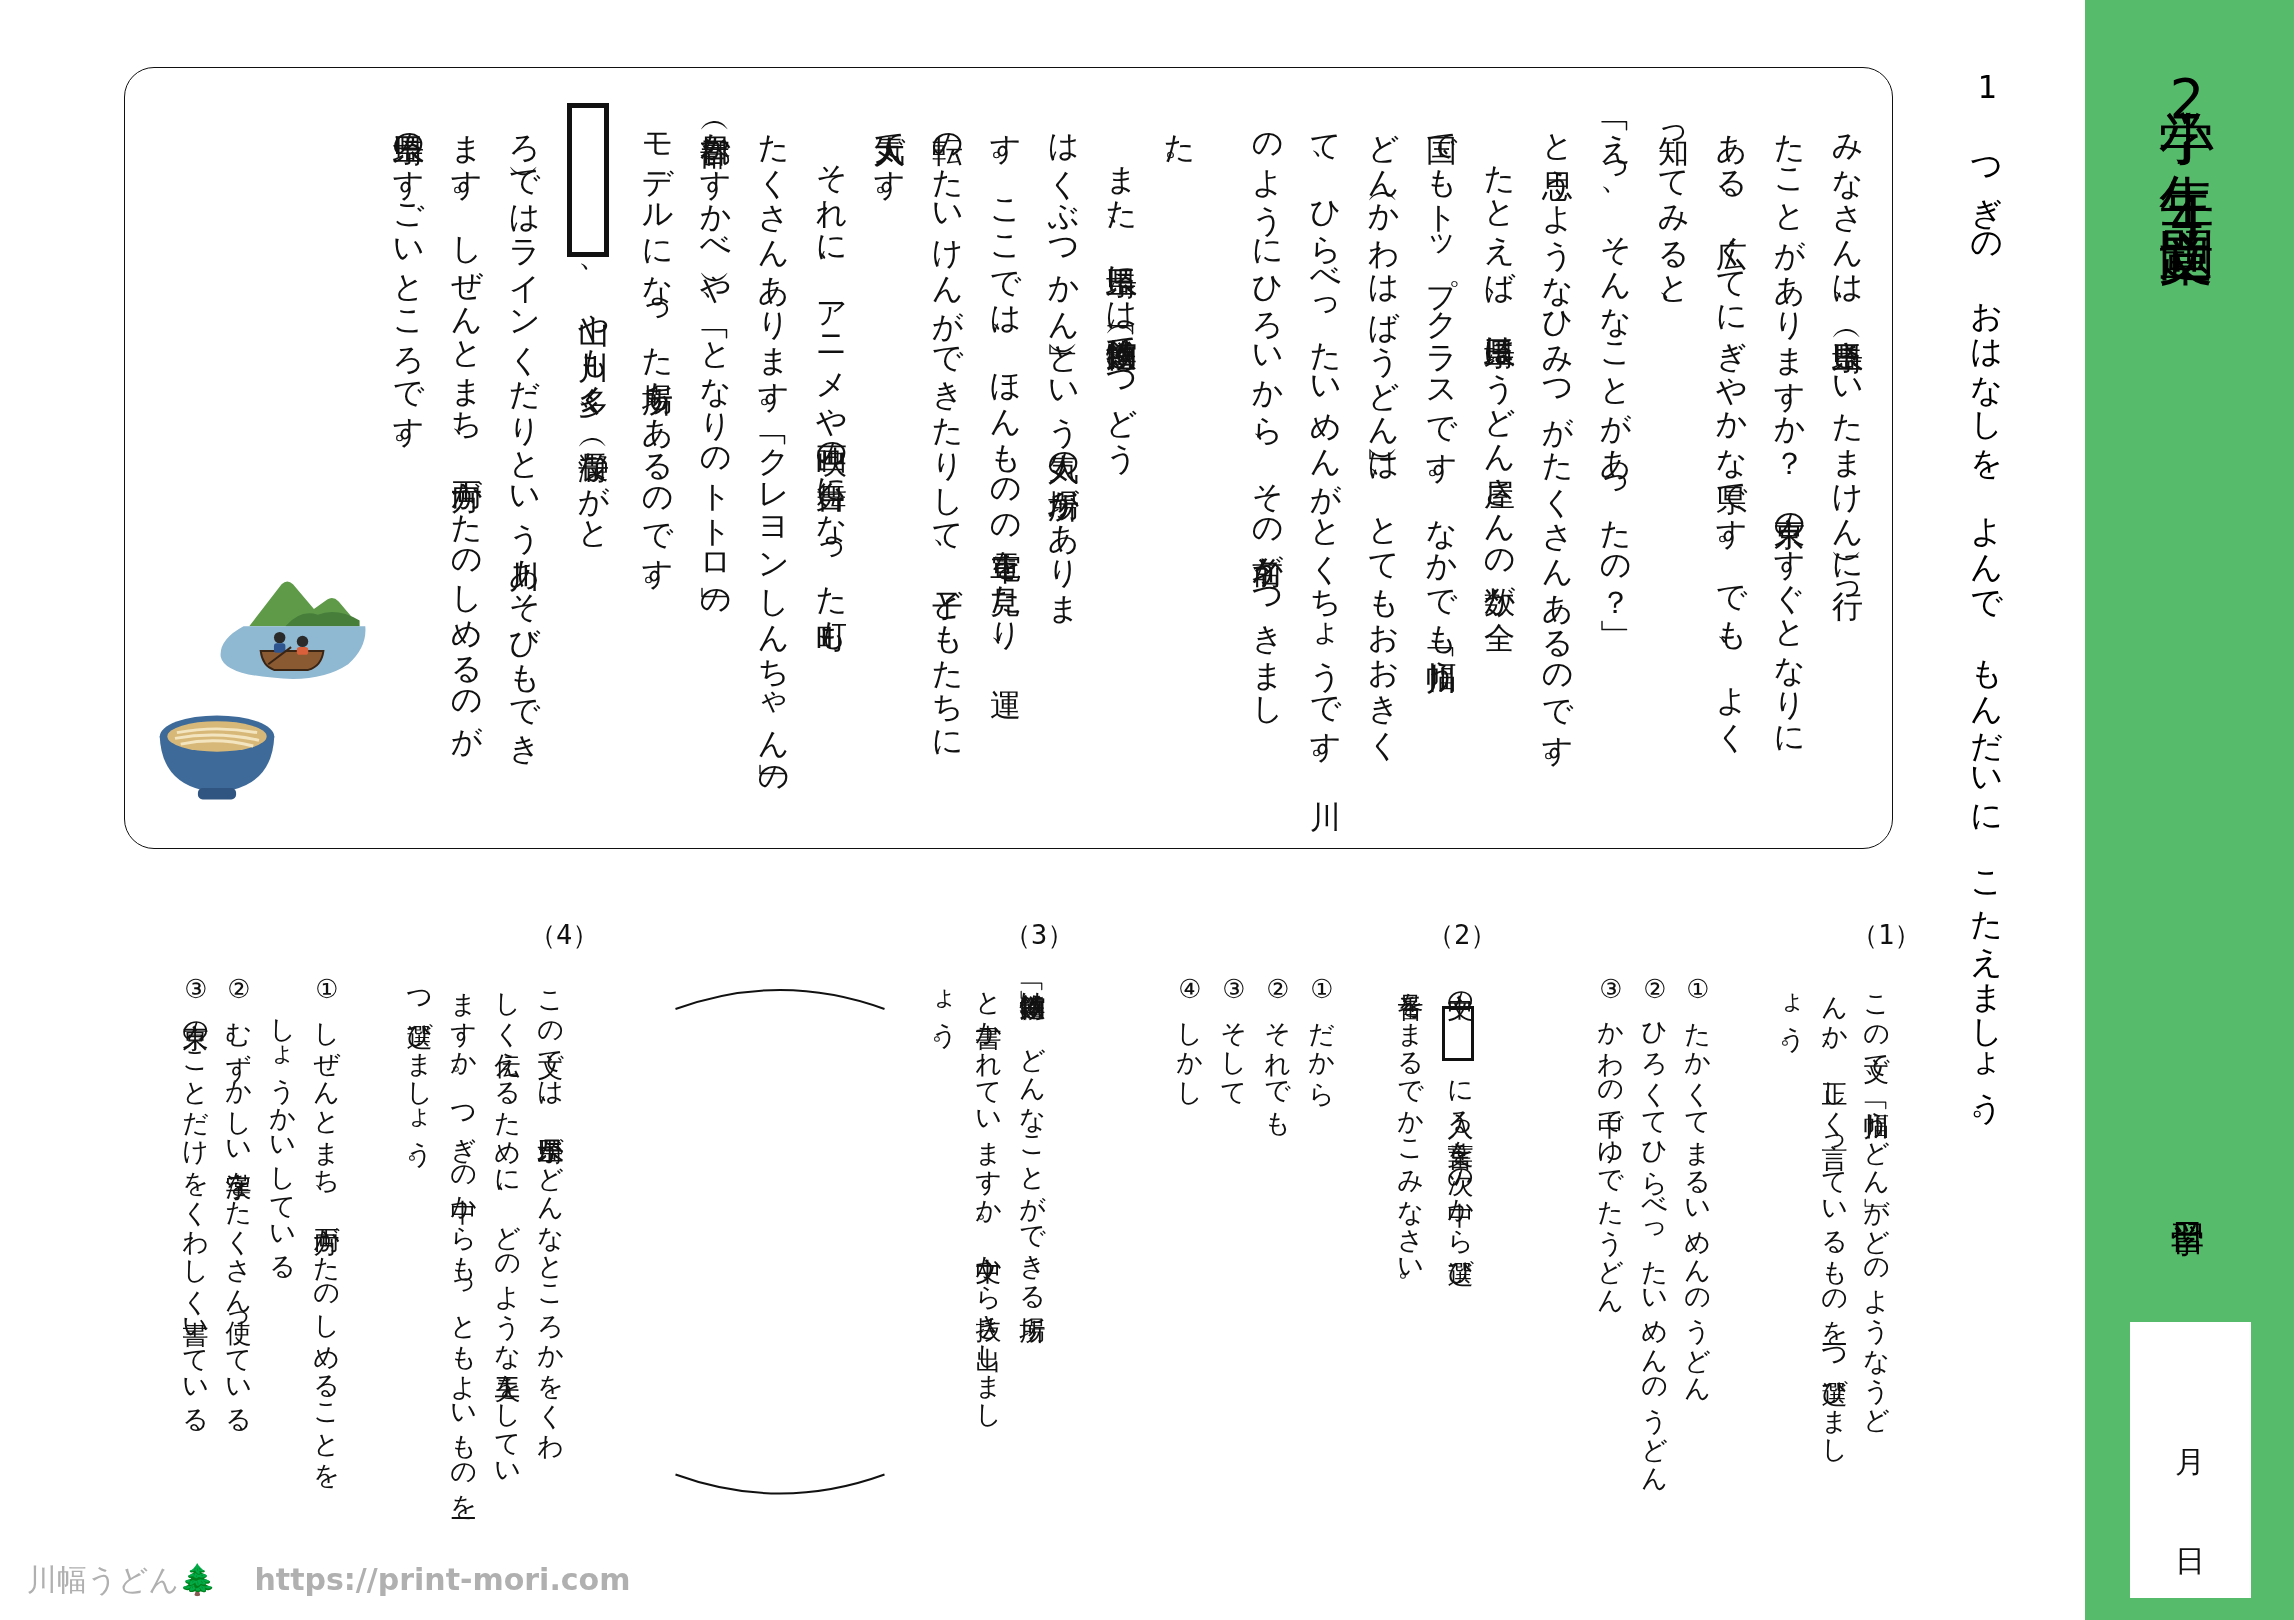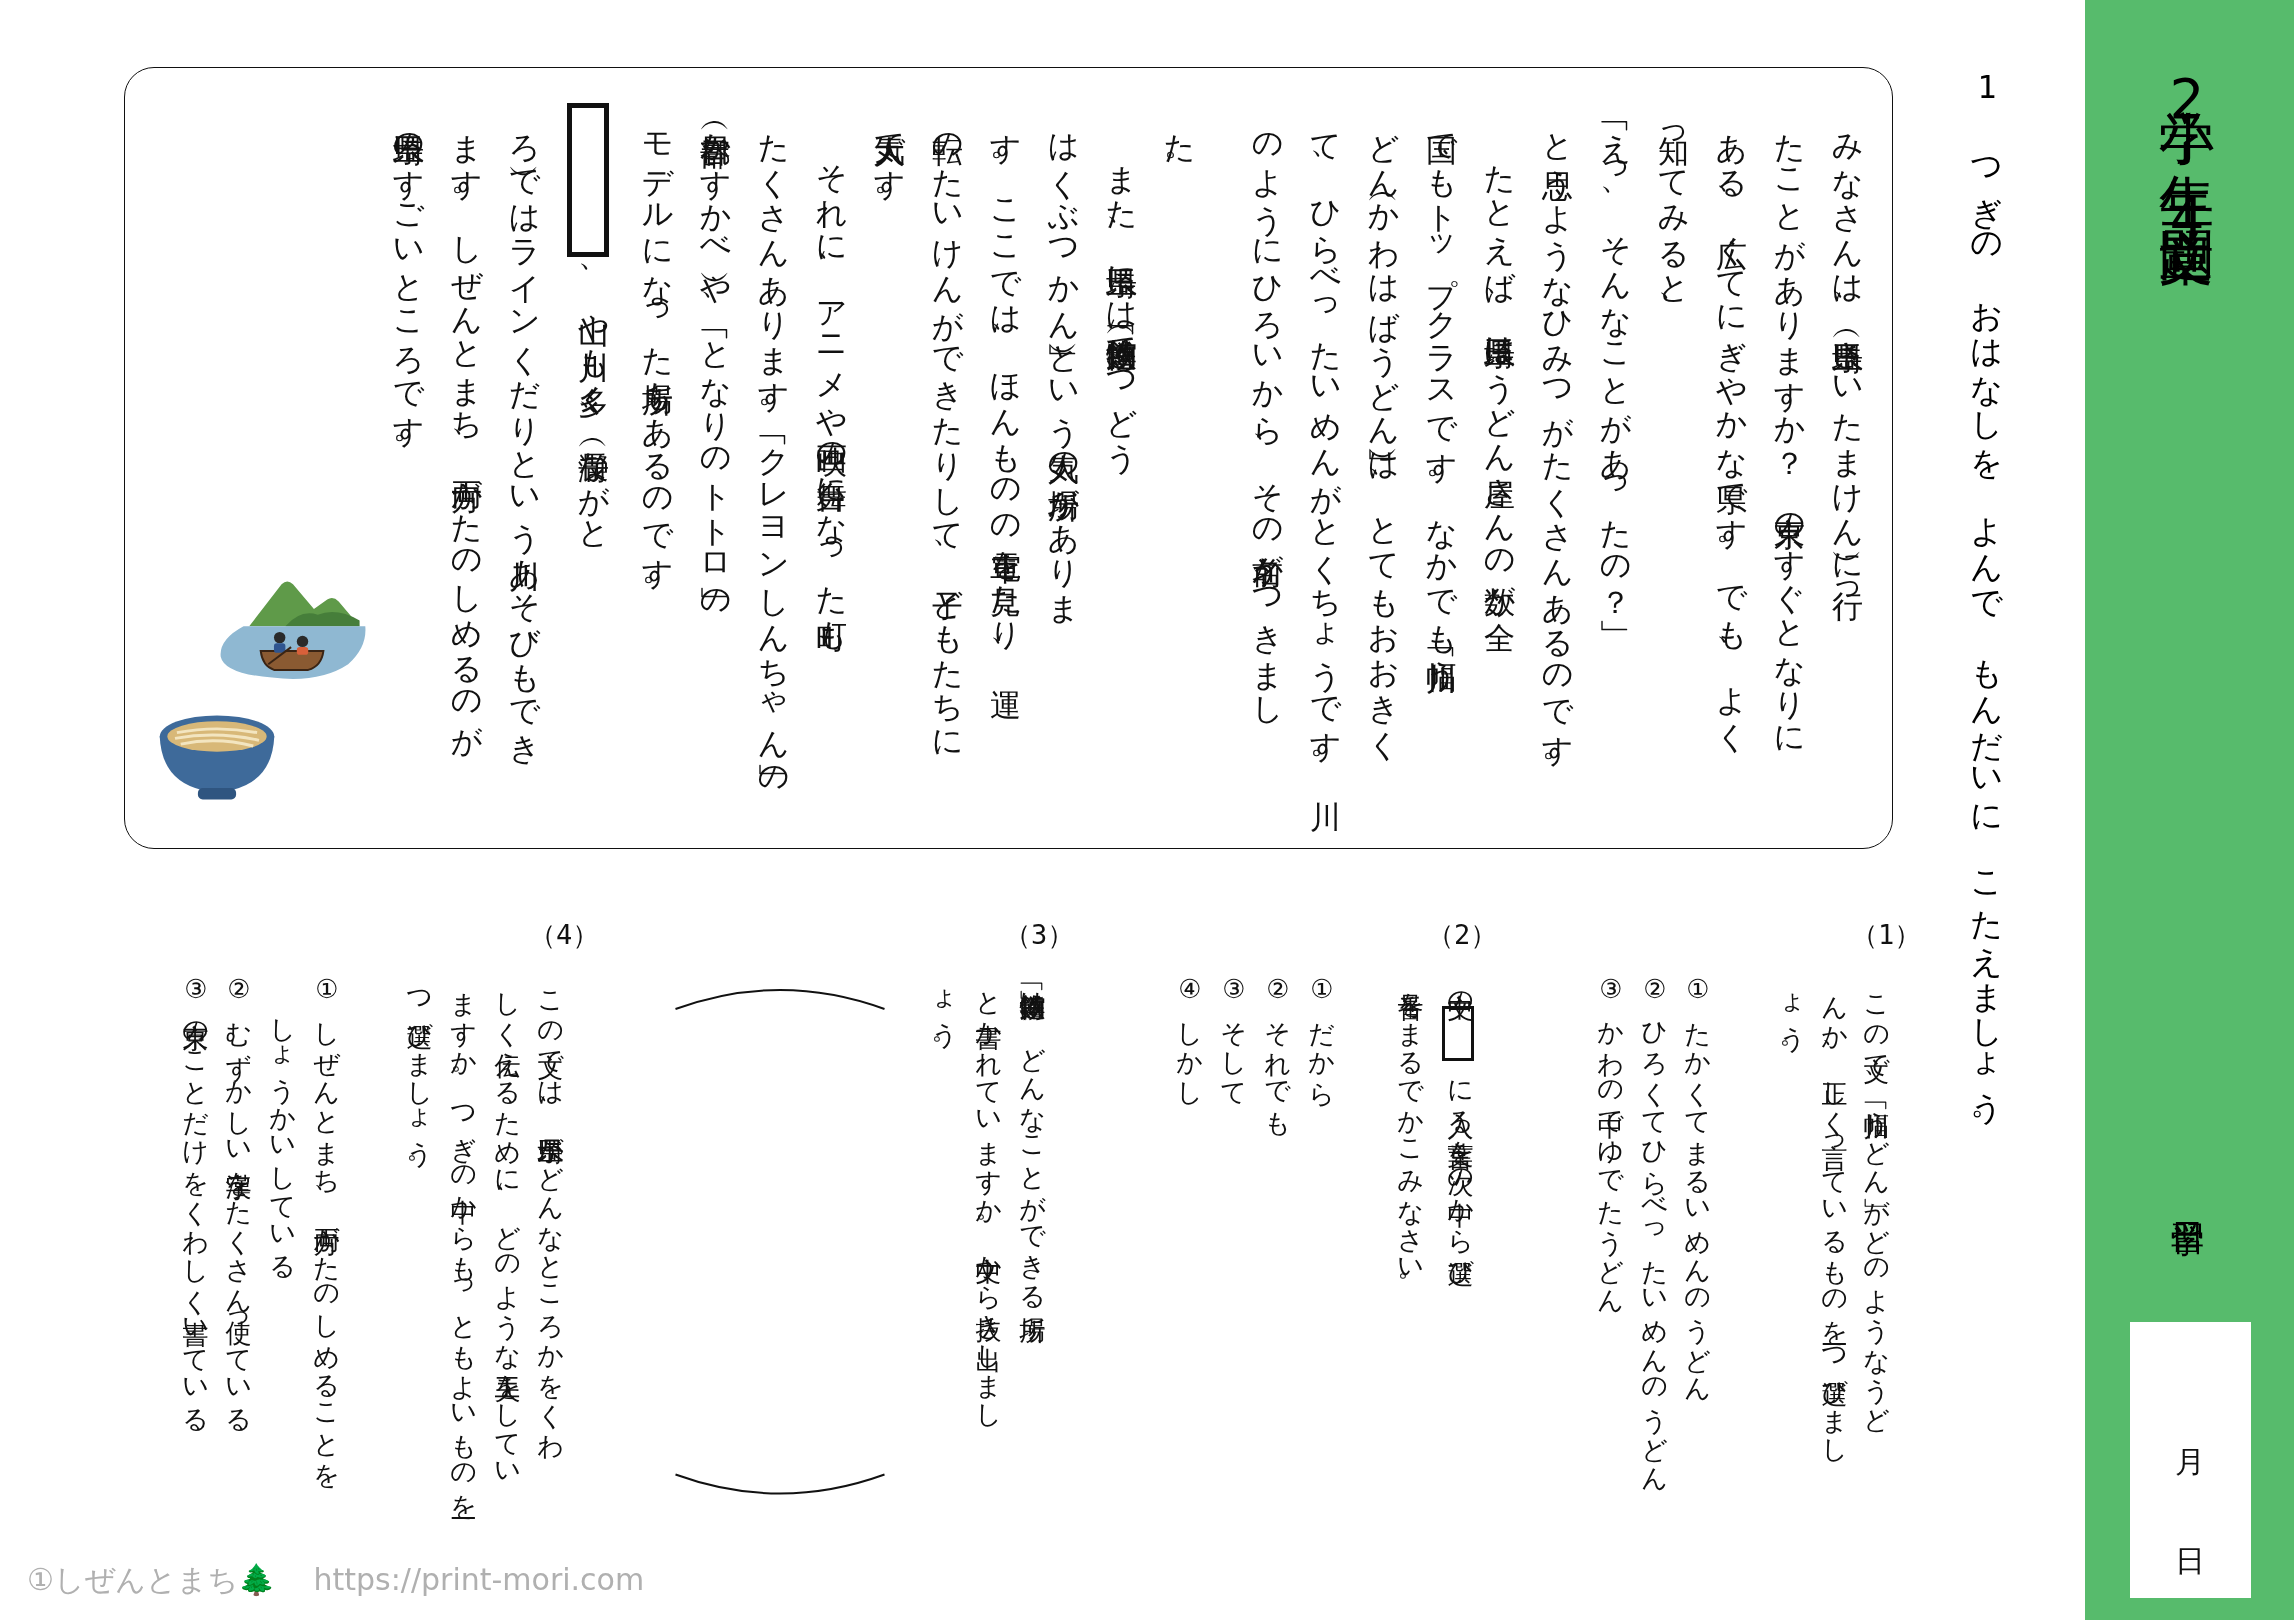--- a/index.html
+++ b/index.html
@@ -67,21 +67,21 @@
     box-sizing: border-box; vertical-align: top; margin: 1.9px 0;
   }
   .arc { position: absolute; }
 
   
   #footer {
     position: absolute; left: 27px; top: 1560px; font-size: 30px; color: #b0b0b0;
     font-family: "DejaVu Sans", sans-serif; white-space: nowrap;
   }
   #footer .tree { color: #4f8a3a; }
-  #footer .url { margin-left: 38px; }
+  #footer .url { margin-left: 38px; font-weight: bold; }
 </style>
 </head>
 <body>
 
 <div id="sidebar"></div>
 <div id="sidebar-title">小学2年生　文章問題4</div>
 <div id="study-date-label">学習日</div>
 <div id="date-box"></div>
 <div id="month-label">月</div>
 <div id="day-label">日</div>
@@ -163,14 +163,14 @@
 <div class="qnum" style="left:529px; top:917px">（4）</div>
 <div class="vcol qcol" style="left:538px; top:974px">この文では、埼玉県がどんなところかをくわ</div>
 <div class="vcol qcol" style="left:495px; top:974px">しく伝えるために、どのような工夫をしてい</div>
 <div class="vcol qcol" style="left:451px; top:974px">ますか。つぎの中からもっともよいものを一</div>
 <div class="vcol qcol" style="left:407px; top:974px">つ選びましょう。</div>
 <div class="vcol qcol" style="left:314px; top:974px">①しぜんとまち、両方がたのしめることを</div>
 <div class="vcol qcol" style="left:270px; top:974px">　しょうかいしている</div>
 <div class="vcol qcol" style="left:226px; top:974px">②むずかしい漢字をたくさん使っている</div>
 <div class="vcol qcol" style="left:183px; top:974px">③東京のことだけをくわしく書いている</div>
 
-<div id="footer"><span>①しぜんとまち</span><span class="tree">🌲</span><span class="url">https://print-mori.com</span></div>
+<div id="footer"><span>川幅うどん</span><span class="tree">🌲</span><span class="url">https://print-mori.com</span></div>
 
 
 </body></html>

